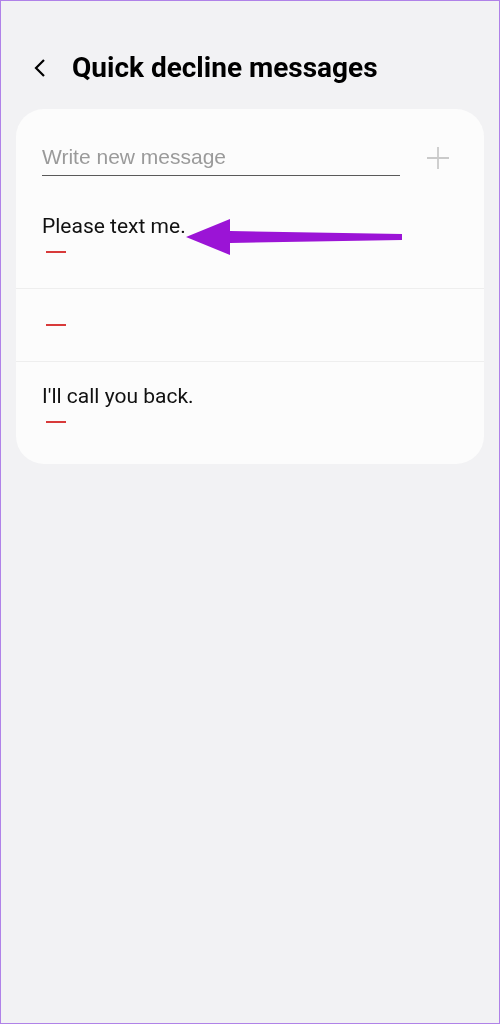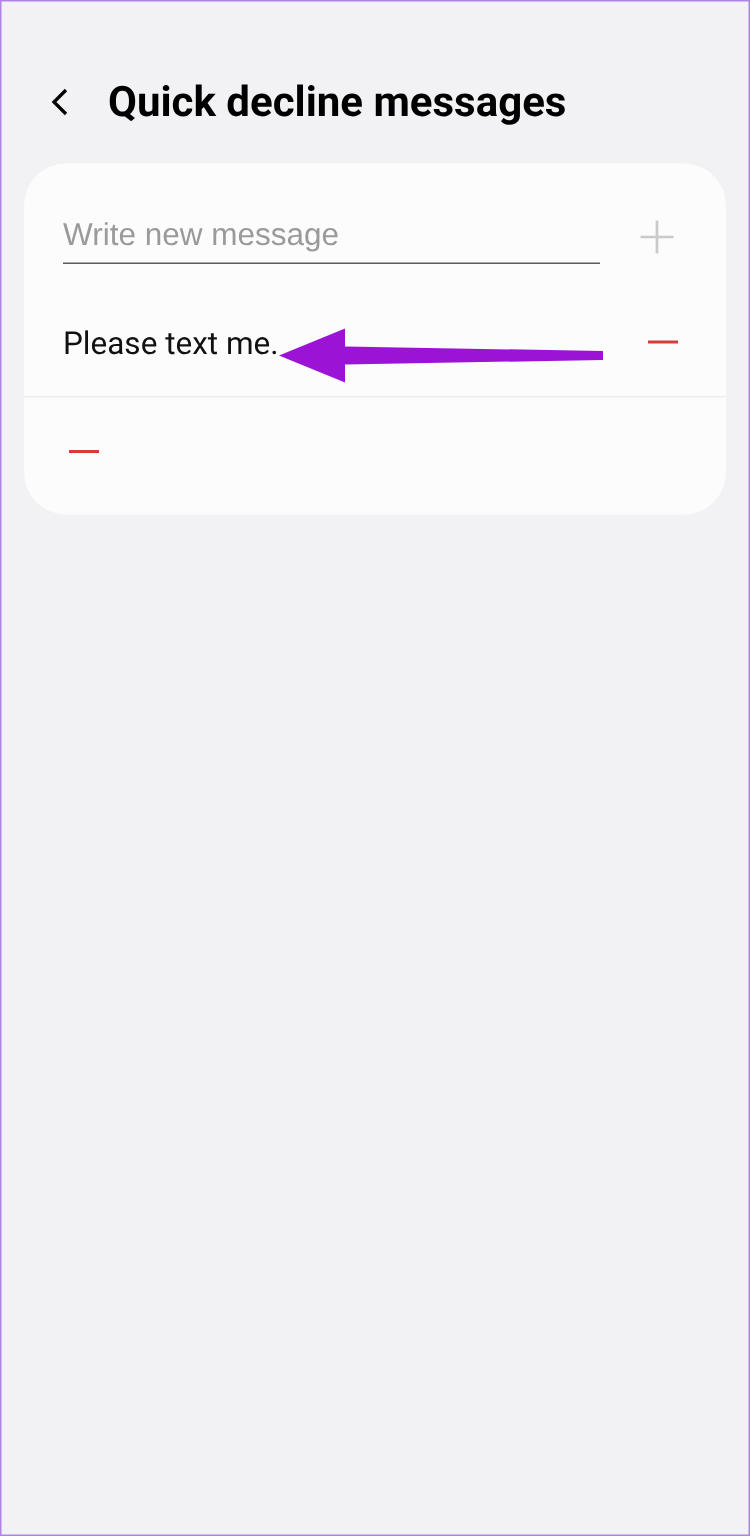--- a/index.html
+++ b/index.html
@@ -72,24 +72,25 @@
       align-items: center;
       justify-content: center;
       cursor: pointer;
     }
     .add-btn svg {
       stroke: #cacaca;
       stroke-width: 1.8;
     }
     .message-row {
       display: flex;
-      align-items: flex-end;
+      align-items: flex-start;
       padding: 22px 28px 22px 26px;
       border-bottom: 1px solid #eeeeee;
       position: relative;
+      flex-direction: column;
     }
     .message-row:last-child {
       border-bottom: none;
       padding-bottom: 28px;
     }
     .message-text {
       flex: 1;
       font-size: 21px;
       color: #111;
     }
@@ -145,20 +146,28 @@
   </div>
 
   <div class="message-row">
     <div class="delete-btn">
       <svg width="24" height="24" viewBox="0 0 24 24">
         <line x1="2" y1="12" x2="22" y2="12"></line>
       </svg>
     </div>
   </div>
 
+  <div class="message-row">
+    <span class="message-text">I'll call you back.</span>
+    <div class="delete-btn">
+      <svg width="24" height="24" viewBox="0 0 24 24">
+        <line x1="2" y1="12" x2="22" y2="12"></line>
+      </svg>
+    </div>
+  </div>
 </div>
 
 <svg class="arrow-annotation" width="220" height="44" viewBox="0 0 220 44">
   <defs>
     <linearGradient id="arrowgrad" x1="0%" y1="0%" x2="100%" y2="0%">
       <stop offset="0%" stop-color="#9b14d6"></stop>
       <stop offset="100%" stop-color="#9b14d6"></stop>
     </linearGradient>
   </defs>
   <polygon points="0,20 44,2 44,14 216,17 216,23 44,26 44,38" fill="#9b14d6"></polygon>

